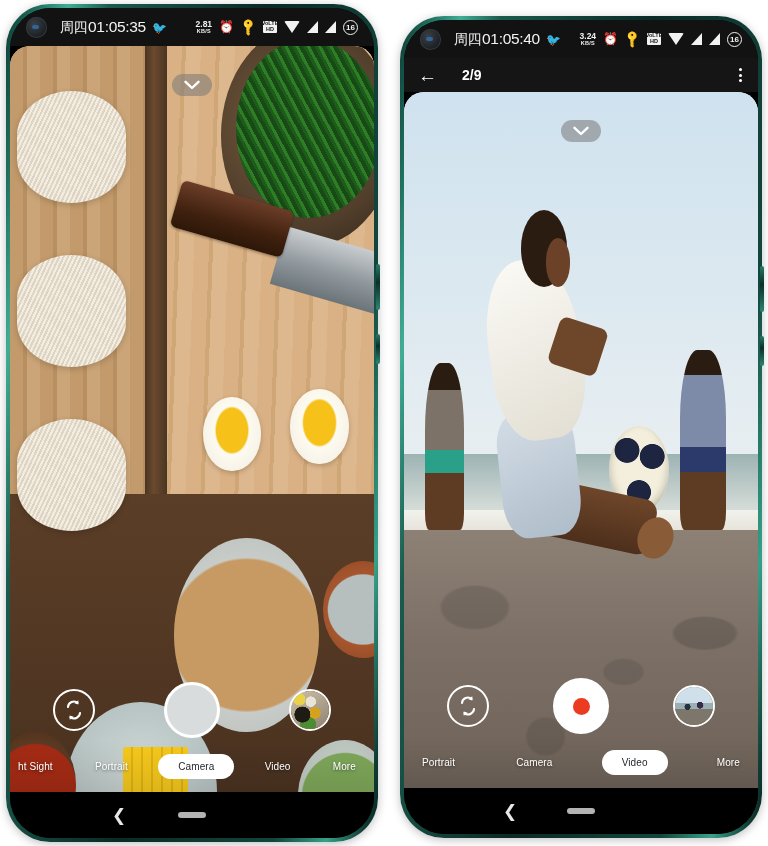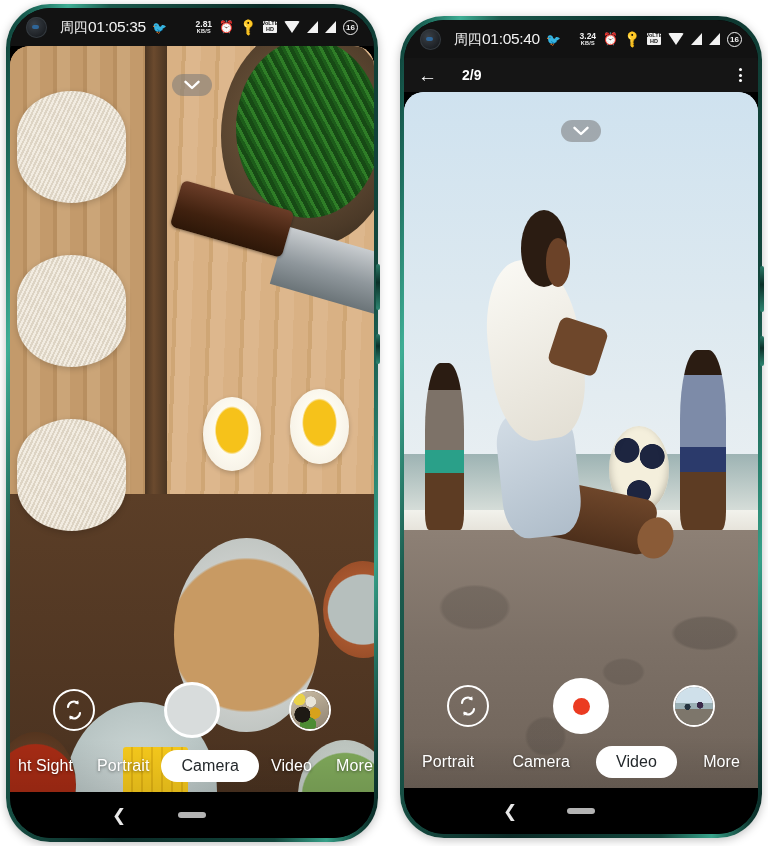--- a/index.html
+++ b/index.html
@@ -423,21 +423,21 @@
   .modebar {
     position:absolute; left:0; right:0; bottom: 0;
     height: 52px;
     display:flex; align-items:center; justify-content:space-between;
     padding: 0 6px;
     z-index: 4;
     background: linear-gradient(180deg, rgba(0,0,0,0) 0%, rgba(0,0,0,.10) 100%);
   }
   .mode {
     color:#fff;
-    font-size: 16px;
+    font-size: 10px;
     letter-spacing:.1px;
     padding: 6px 12px;
     border-radius: 16px;
     text-shadow: 0 1px 3px rgba(0,0,0,.5);
     white-space: nowrap;
   }
   .mode.active {
     background:#fff;
     color:#23282b;
     font-weight: 400;

